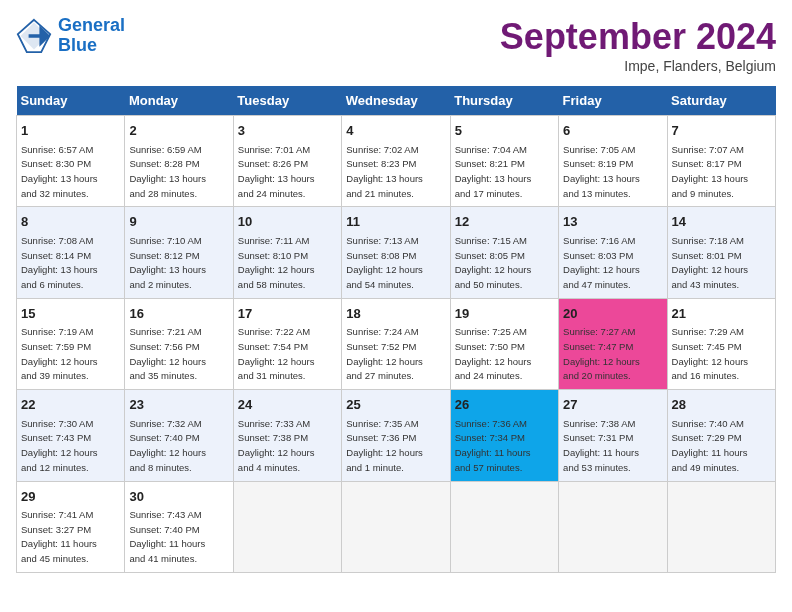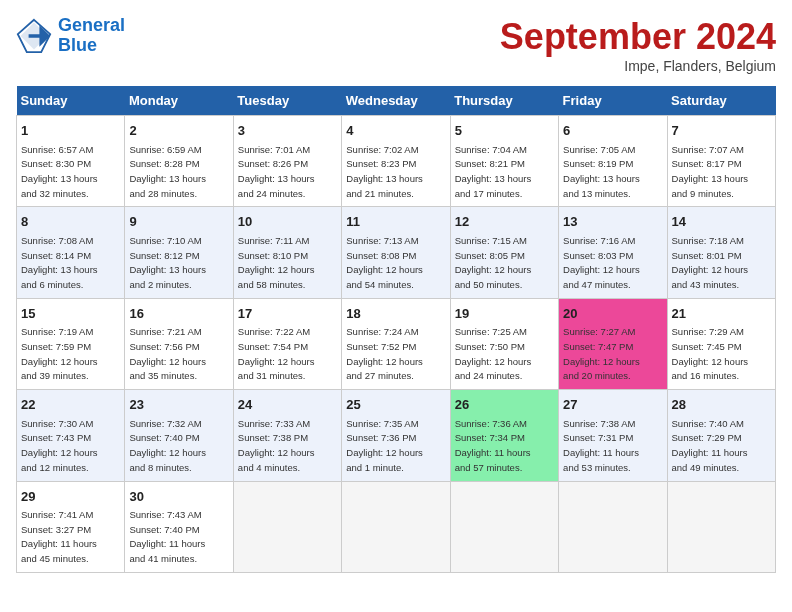--- a/index.html
+++ b/index.html
@@ -29,21 +29,21 @@
     }
     .logo-text span { color: #1a6fc4; }
     .logo-icon {
       width: 36px;
       height: 36px;
     }
     .title-block { text-align: right; }
     .month-title {
       font-size: 36px;
       font-weight: bold;
-      color: #b91c1c;
+      color: #701a75;
     }
     .subtitle {
       font-size: 14px;
       color: #444;
     }
     table {
       width: 100%;
       border-collapse: collapse;
       font-size: 10.5px;
     }
@@ -294,21 +294,21 @@
 Daylight: 12 hours
 and 4 minutes.</div>
         </td>
         <td style="background: rgb(237, 242, 251);">
           <span class="day-num">25</span>
           <div class="day-info" style="white-space: pre-line;">Sunrise: 7:35 AM
 Sunset: 7:36 PM
 Daylight: 12 hours
 and 1 minute.</div>
         </td>
-        <td style="background: #86efac;">
+        <td style="background: #0ea5e9;">
           <span class="day-num">26</span>
           <div class="day-info" style="white-space: pre-line;">Sunrise: 7:36 AM
 Sunset: 7:34 PM
 Daylight: 11 hours
 and 57 minutes.</div>
         </td>
         <td style="background: rgb(237, 242, 251);">
           <span class="day-num">27</span>
           <div class="day-info" style="white-space: pre-line;">Sunrise: 7:38 AM
 Sunset: 7:31 PM

